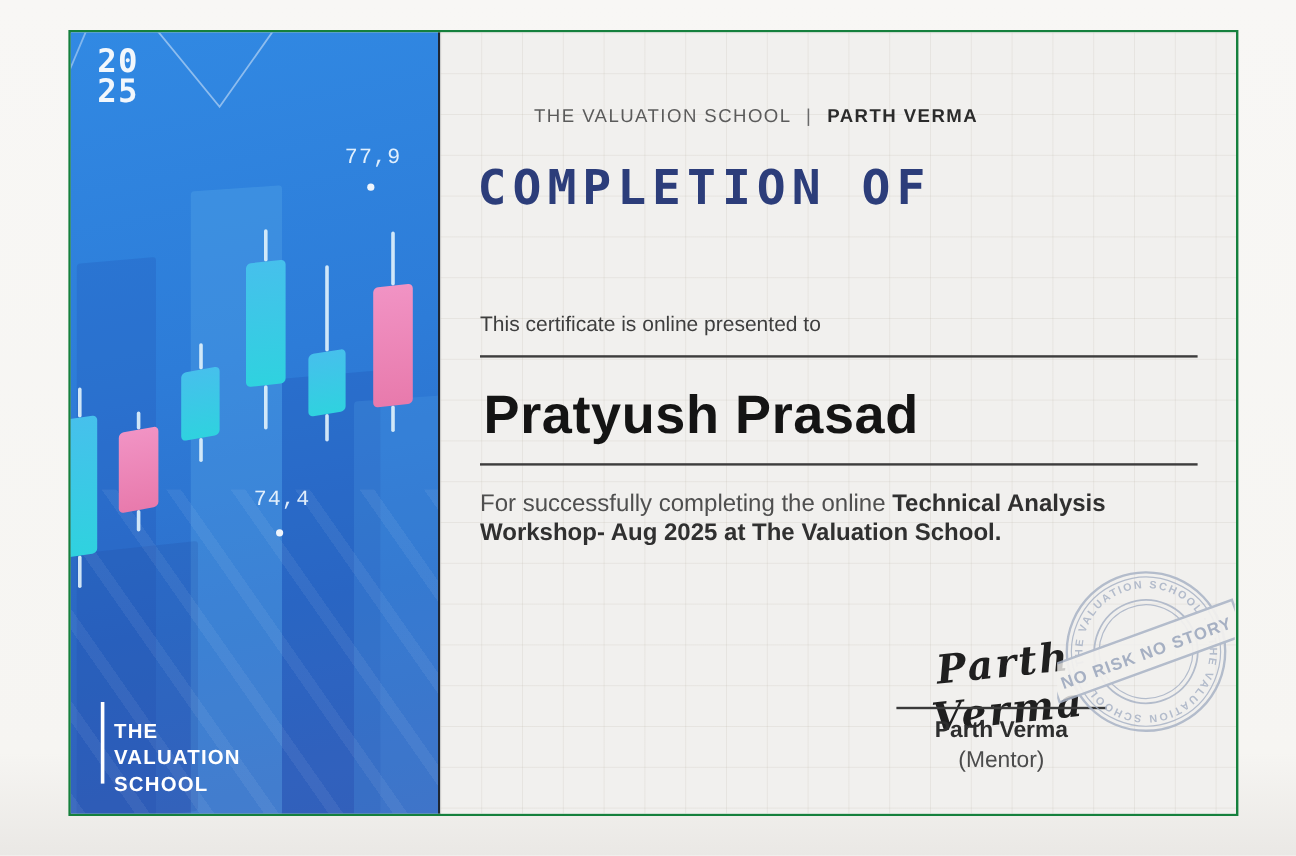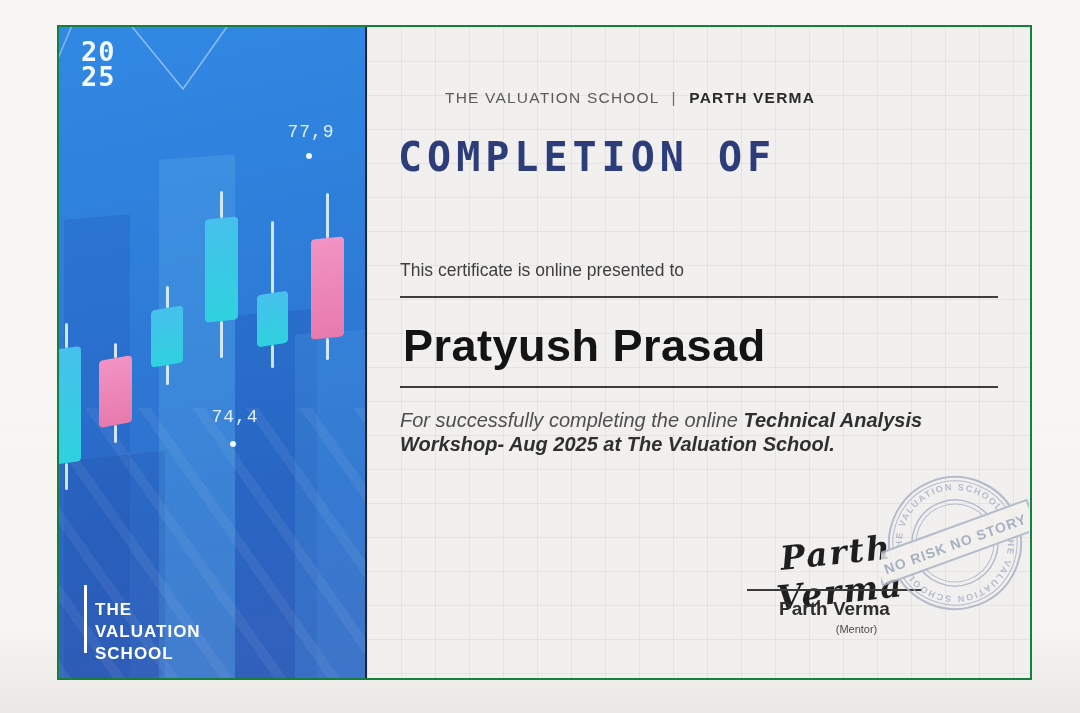--- a/index.html
+++ b/index.html
@@ -79,30 +79,30 @@
     font-size:40px; line-height:46px; letter-spacing:5px; color:#2c3d7a;
   }
   .presented { position:absolute; left:33px; top:233px; font-size:17.5px; color:#3e3e3e; }
   .rule { position:absolute; left:33px; width:598px; height:2px; background:#3d3d3d; }
   .rule1 { top:269px; }
   .rule2 { top:359px; }
   .recipient {
     position:absolute; left:36px; top:293px;
     font-size:45px; font-weight:bold; color:#141414; letter-spacing:0.5px;
   }
-  .body-text { position:absolute; left:33px; top:381px; font-size:20px; line-height:24px; color:#4f4f4f;font-style:italic; }
+  .body-text { position:absolute; left:33px; top:381px; font-size:20px; line-height:24px; color:#4f4f4f; }
   .body-text b { color:#303030; }
   .sig-script {
     position:absolute; left:366px; top:506px; width:210px; text-align:center;
     font-family:"DejaVu Serif", serif; font-style:italic; font-weight:bold;
     font-size:33px; color:#1f1f1f; letter-spacing:2px; transform:rotate(-6deg);
   }
   .sig-rule { position:absolute; left:380px; top:562px; width:175px; height:2px; background:#3a3a3a; }
   .sig-name { position:absolute; left:366px; top:571px; width:203px; text-align:center; font-size:19px; font-weight:bold; color:#2e2e2e; }
-  .sig-role { position:absolute; left:388px; top:596px; width:203px; text-align:center; font-size:11px; color:#4c4c4c; }
+  .sig-role { position:absolute; left:366px; top:596px; width:203px; text-align:center; font-size:19px; color:#4c4c4c; }
   .stamp { position:absolute; left:514px; top:442px; opacity:0.85; }
 </style>
 </head>
 <body>
 
 <div class="card">
 
   <div class="left-panel">
     <div class="bg-col c1"></div>
     <div class="bg-col c2"></div>

